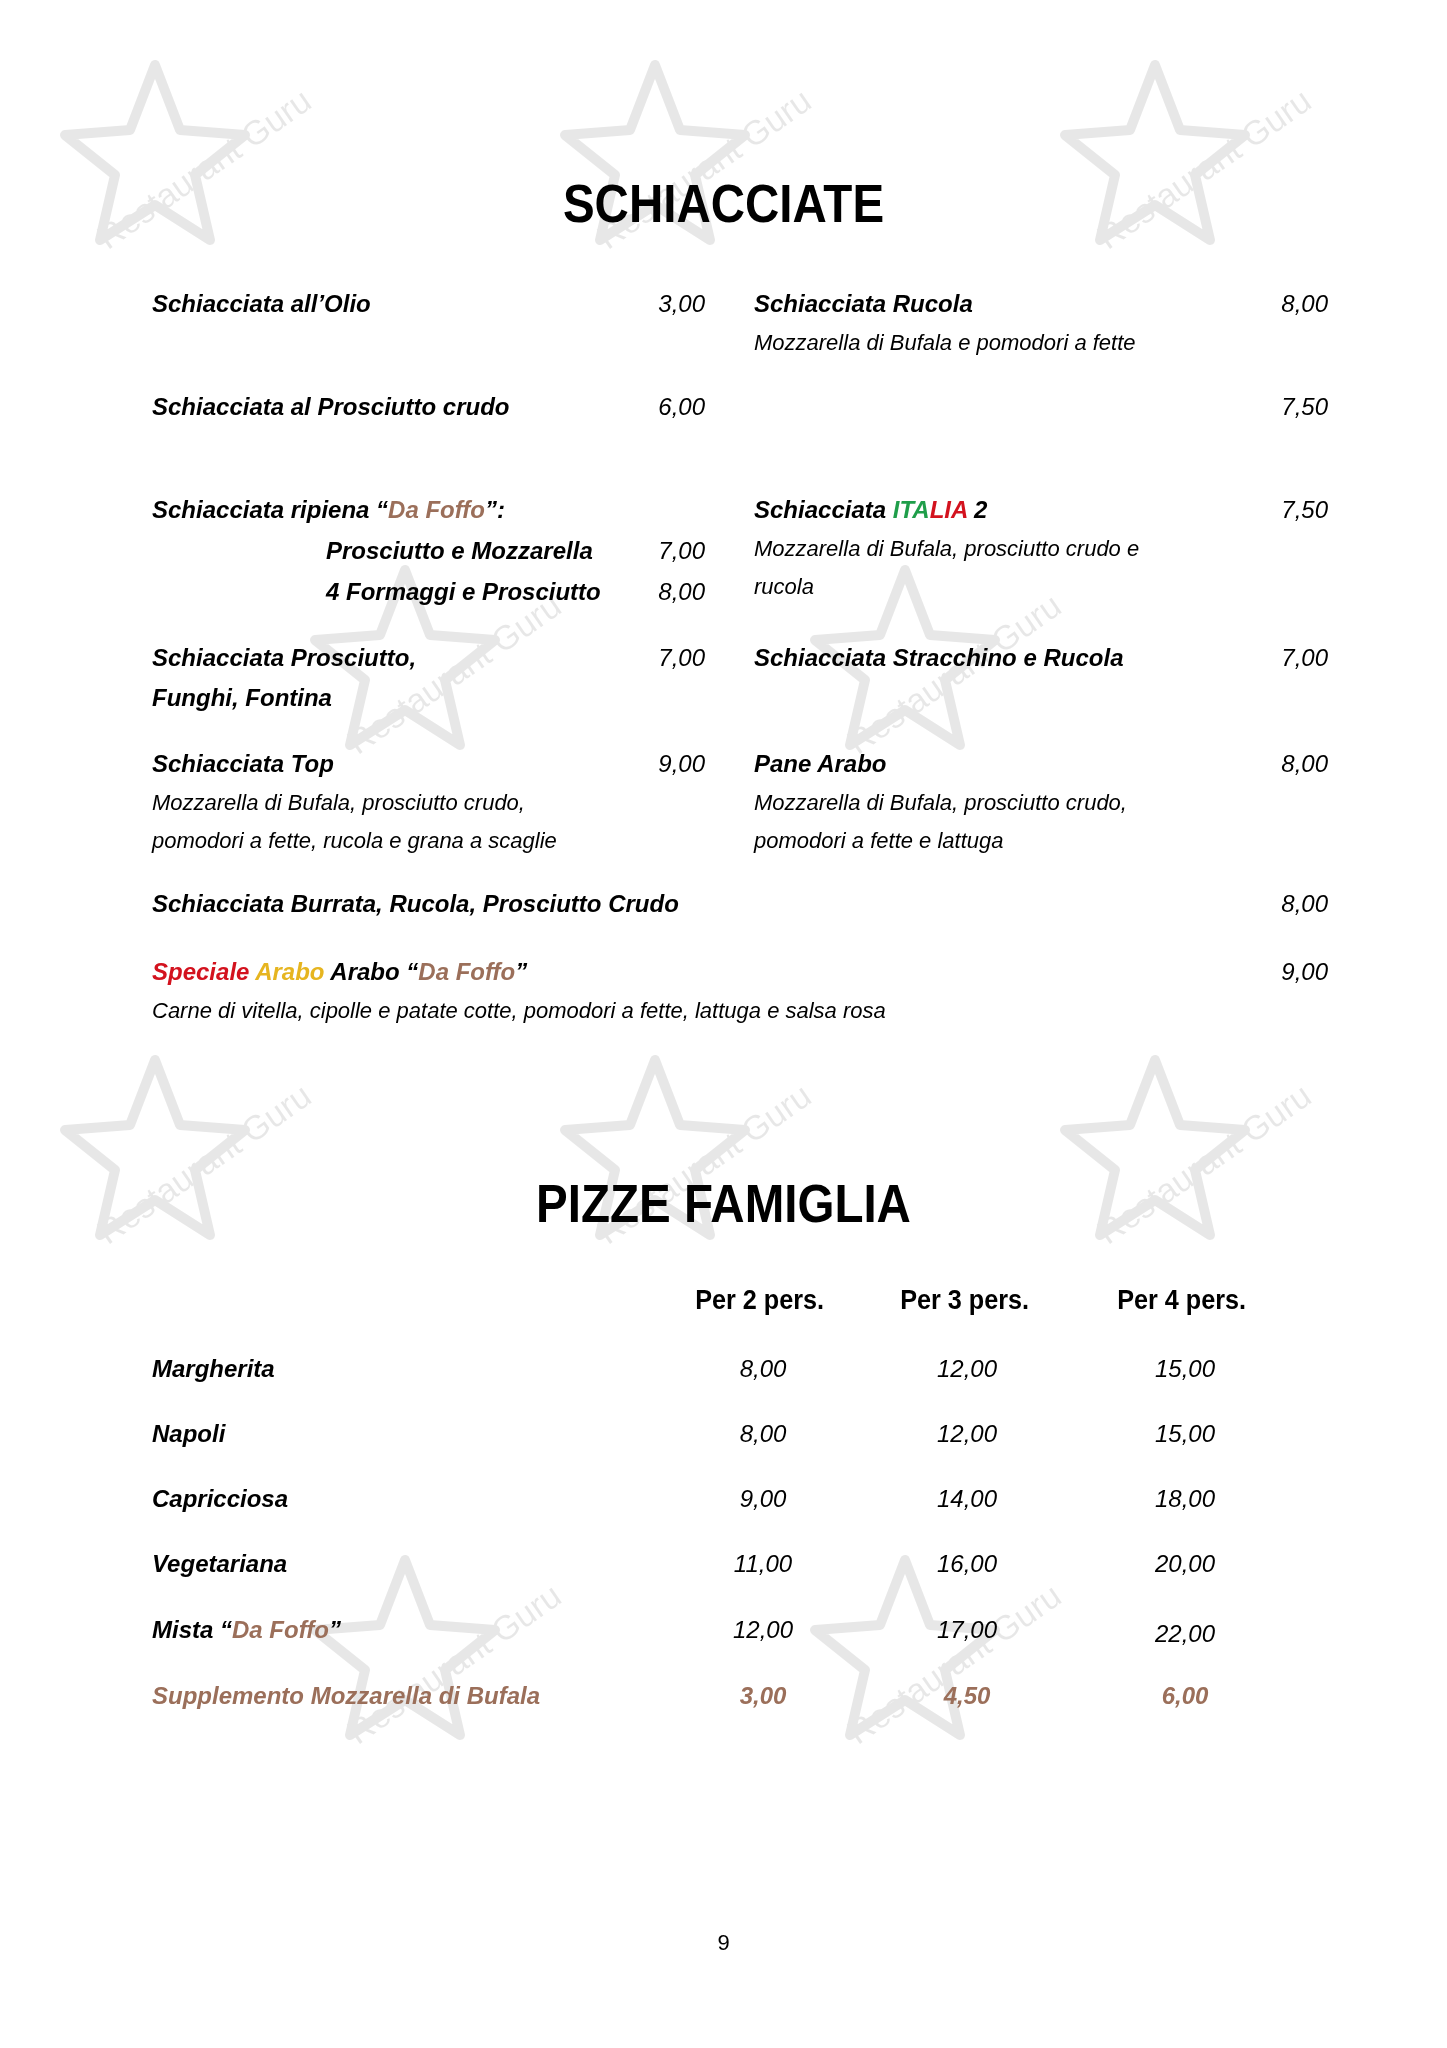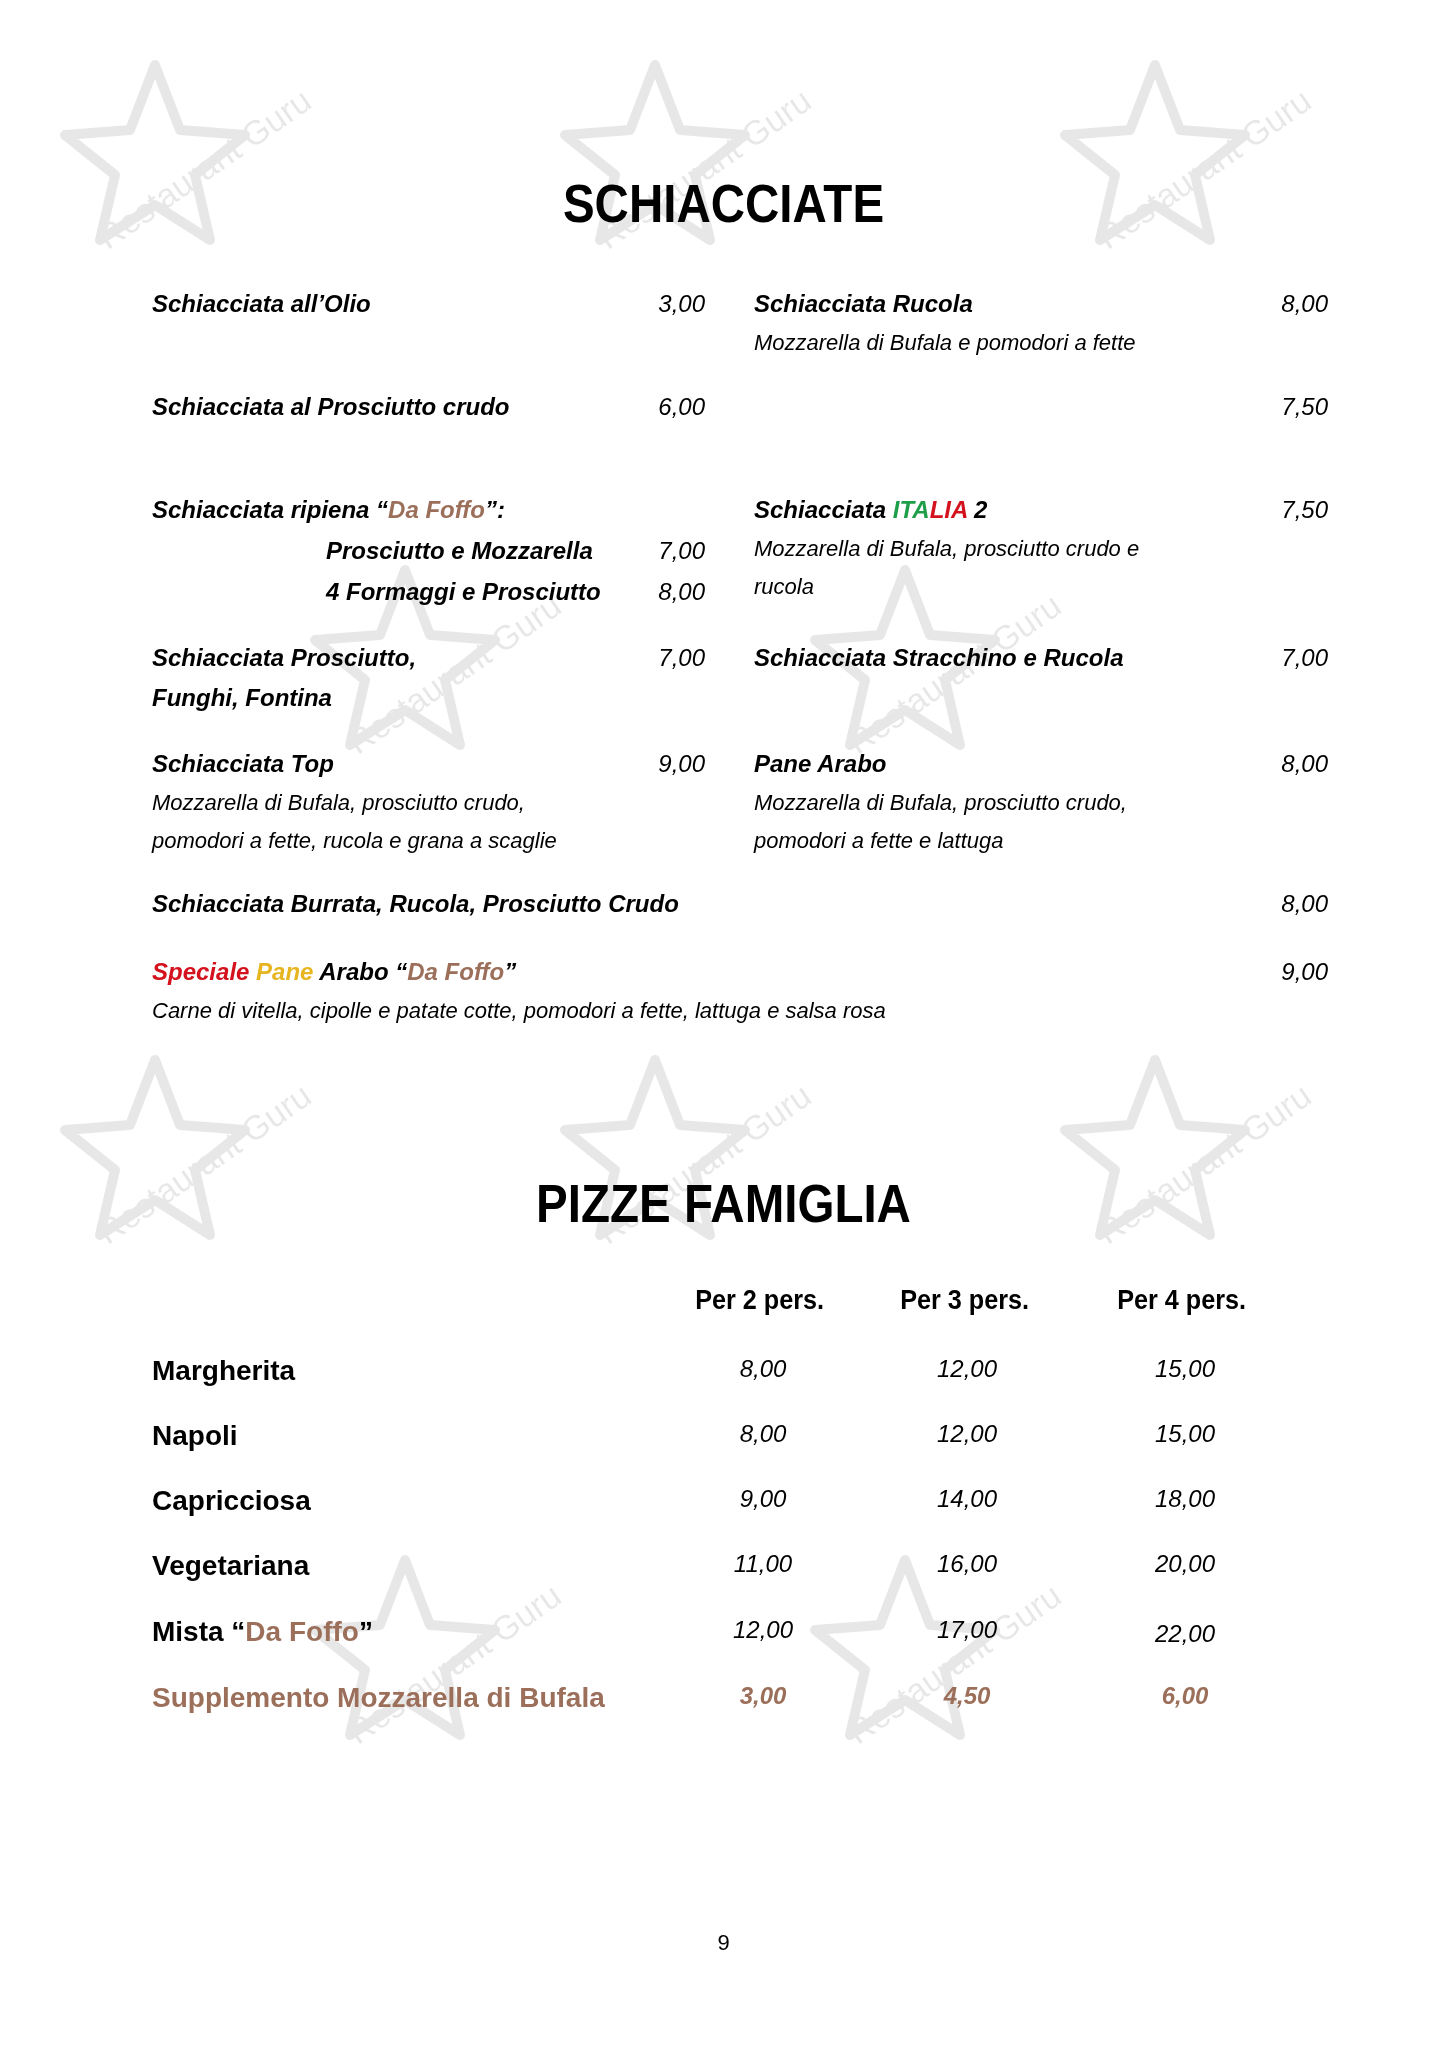--- a/index.html
+++ b/index.html
@@ -27,21 +27,21 @@
     }
     .item { position: absolute; font-style: italic; }
     .name { font-weight: 700; font-size: 24px; line-height: 40px; white-space: nowrap; }
     .desc { font-size: 22px; line-height: 38px; font-weight: 400; }
     .price { position: absolute; font-style: italic; font-size: 24px; line-height: 40px; text-align: right; width: 100px; }
     .c-green { color: #1f9e4a; }
     .c-red { color: #d3121e; }
     .c-gold { color: #e6b520; }
     .c-brown { color: #9b6f5a; }
     .col-head { position: absolute; font-weight: 700; font-size: 28px; transform: scaleX(0.9); white-space: nowrap; }
-    .fam-name { position: absolute; left: 152px; font-weight: 700; font-size: 28px; white-space: nowrap; text-align: center; }
+    .fam-name { position: absolute; left: 152px; font-weight: 700; font-style: italic; font-size: 24px; white-space: nowrap; text-align: center; }
     .fam-price { position: absolute; font-style: italic; font-size: 24px; width: 120px; text-align: center; }
     .supp { color: #9b6f5a; font-weight: 700; }
     .page-num { position: absolute; top: 1930px; left: 0; width: 100%; text-align: center; font-size: 22px; }
   </style>
 </head>
 <body>
 
 <div class="watermarks">
   <div class="wm" style="left:60px;top:55px">
     <svg width="200" height="200" viewBox="0 0 200 200">
@@ -175,21 +175,21 @@
   </div>
   <div class="price" style="left:1228px;top:744px">8,00</div>
 
   <div class="item" style="left:152px;top:884px">
     <div class="name">Schiacciata Burrata, Rucola, Prosciutto Crudo</div>
   </div>
   <div class="price" style="left:1228px;top:884px">8,00</div>
 
   <div class="item" style="left:152px;top:952px">
     <div class="name">
-      <span class="c-red">Speciale</span> <span class="c-gold">Pane</span> <span>Arabo “</span><span class="c-brown">Da Foffo</span><span>”</span>
+      <span class="c-red">Speciale</span> <span class="c-gold">Arabo</span> <span>Arabo “</span><span class="c-brown">Da Foffo</span><span>”</span>
     </div>
     <div class="desc">Carne di vitella, cipolle e patate cotte, pomodori a fette, lattuga e salsa rosa</div>
   </div>
   <div class="price" style="left:1228px;top:952px">9,00</div>
 
   <div class="section-title" style="top:1172px">PIZZE FAMIGLIA</div>
 
   <div class="col-head" style="left:688px;top:1284px">Per 2 pers.</div>
   <div class="col-head" style="left:893px;top:1284px">Per 3 pers.</div>
   <div class="col-head" style="left:1110px;top:1284px">Per 4 pers.</div>

